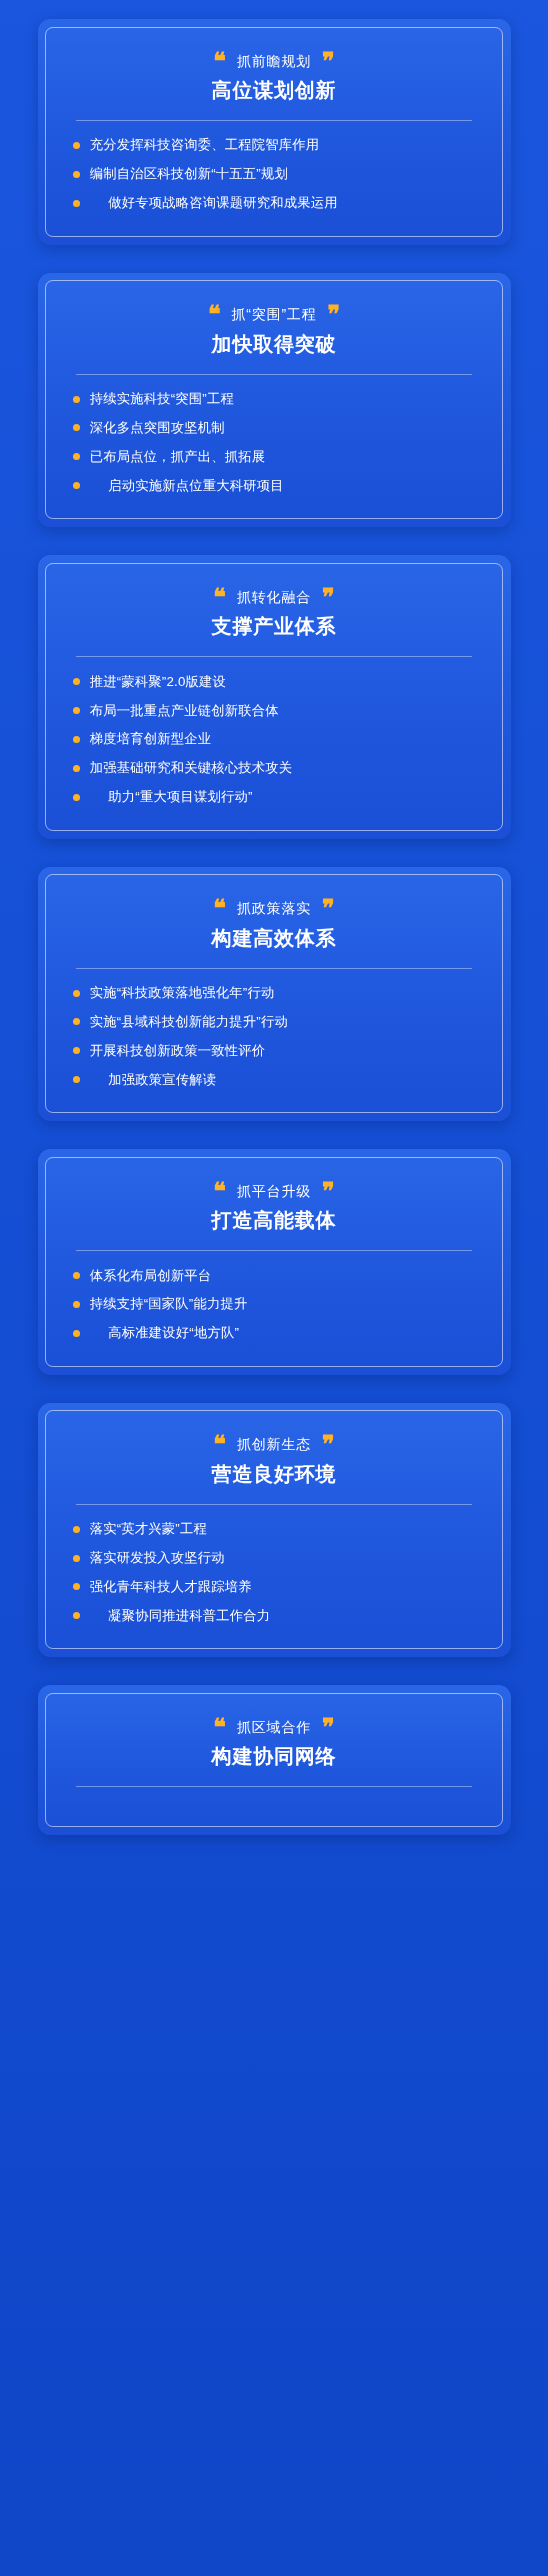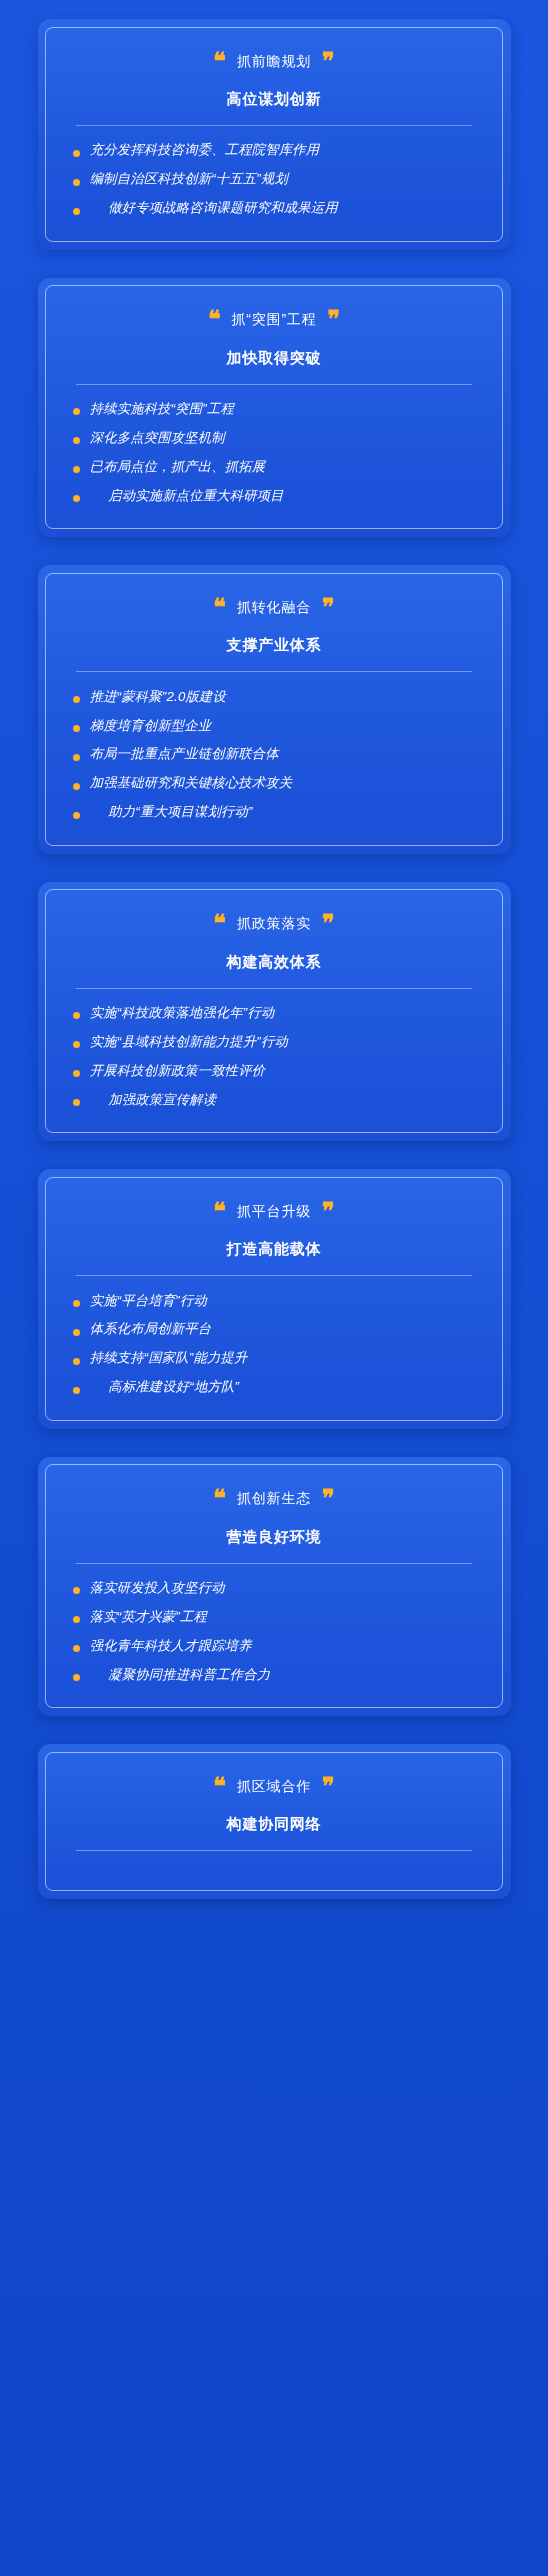--- a/index.html
+++ b/index.html
@@ -59,42 +59,41 @@
   }
   .title-1 {
     color: #ffffff;
     font-size: 14px;
     font-weight: normal;
     letter-spacing: 0.8px;
     white-space: nowrap;
   }
   .title-2 {
     color: #ffffff;
-    font-size: 15px;
+    font-size: 20px;
     font-weight: bold;
     letter-spacing: 0.8px;
-    margin-top: 17px;
+    margin-top: 4px;
     white-space: nowrap;
   }
   .divider {
     height: 0.8px;
     background: rgba(255, 255, 255, 0.38);
     margin: 4.7px 3.1px 15.7px 3.1px;
   }
   .bullets {
     list-style: none;
     margin: 0;
     padding: 0;
   }
   .bullet {
     display: flex;
-    align-items: center;
+    align-items: flex-start;
     gap: 9.4px;
     margin-bottom: 11px;
-    font-style: italic;
   }
   .bullet:last-child {
     margin-bottom: 0;
     gap: 28px;
   }
   .dot {
     flex: 0 0 auto;
     width: 7px;
     height: 7px;
     border-radius: 50%;
@@ -184,28 +183,28 @@
         <div class="title-2">支撑产业体系</div>
       </div>
       <div class="divider"></div>
       <ul class="bullets">
         <li class="bullet">
           <span class="dot"></span>
           <span class="bullet-text">推进“蒙科聚”2.0版建设</span>
         </li>
         <li class="bullet">
           <span class="dot"></span>
+          <span class="bullet-text">布局一批重点产业链创新联合体</span>
+        </li>
+        <li class="bullet">
+          <span class="dot"></span>
           <span class="bullet-text">梯度培育创新型企业</span>
         </li>
         <li class="bullet">
           <span class="dot"></span>
-          <span class="bullet-text">布局一批重点产业链创新联合体</span>
-        </li>
-        <li class="bullet">
-          <span class="dot"></span>
           <span class="bullet-text">加强基础研究和关键核心技术攻关</span>
         </li>
         <li class="bullet">
           <span class="dot"></span>
           <span class="bullet-text">助力“重大项目谋划行动”</span>
         </li>
       </ul>
     </div>
   </div>
 
@@ -248,24 +247,20 @@
           <span class="quote open">❝</span>
           <span class="title-1">抓平台升级</span>
           <span class="quote close">❞</span>
         </div>
         <div class="title-2">打造高能载体</div>
       </div>
       <div class="divider"></div>
       <ul class="bullets">
         <li class="bullet">
           <span class="dot"></span>
-          <span class="bullet-text">实施“平台培育”行动</span>
-        </li>
-        <li class="bullet">
-          <span class="dot"></span>
           <span class="bullet-text">体系化布局创新平台</span>
         </li>
         <li class="bullet">
           <span class="dot"></span>
           <span class="bullet-text">持续支持“国家队”能力提升</span>
         </li>
         <li class="bullet">
           <span class="dot"></span>
           <span class="bullet-text">高标准建设好“地方队”</span>
         </li>
@@ -280,28 +275,28 @@
           <span class="quote open">❝</span>
           <span class="title-1">抓创新生态</span>
           <span class="quote close">❞</span>
         </div>
         <div class="title-2">营造良好环境</div>
       </div>
       <div class="divider"></div>
       <ul class="bullets">
         <li class="bullet">
           <span class="dot"></span>
+          <span class="bullet-text">落实“英才兴蒙”工程</span>
+        </li>
+        <li class="bullet">
+          <span class="dot"></span>
           <span class="bullet-text">落实研发投入攻坚行动</span>
         </li>
         <li class="bullet">
           <span class="dot"></span>
-          <span class="bullet-text">落实“英才兴蒙”工程</span>
-        </li>
-        <li class="bullet">
-          <span class="dot"></span>
           <span class="bullet-text">强化青年科技人才跟踪培养</span>
         </li>
         <li class="bullet">
           <span class="dot"></span>
           <span class="bullet-text">凝聚协同推进科普工作合力</span>
         </li>
       </ul>
     </div>
   </div>
 

